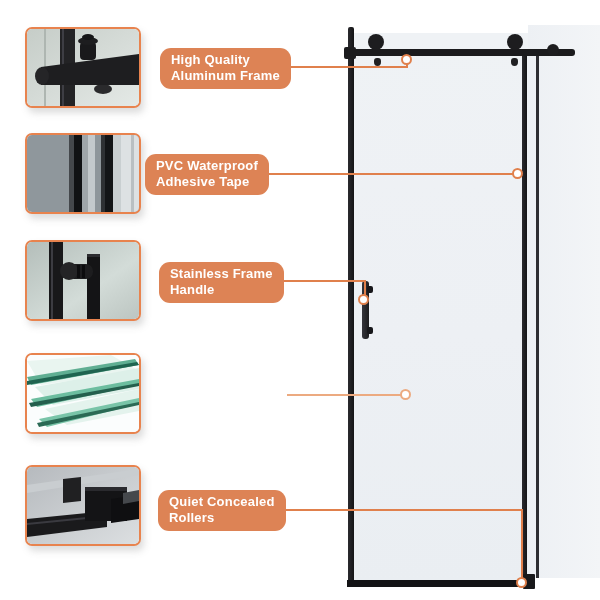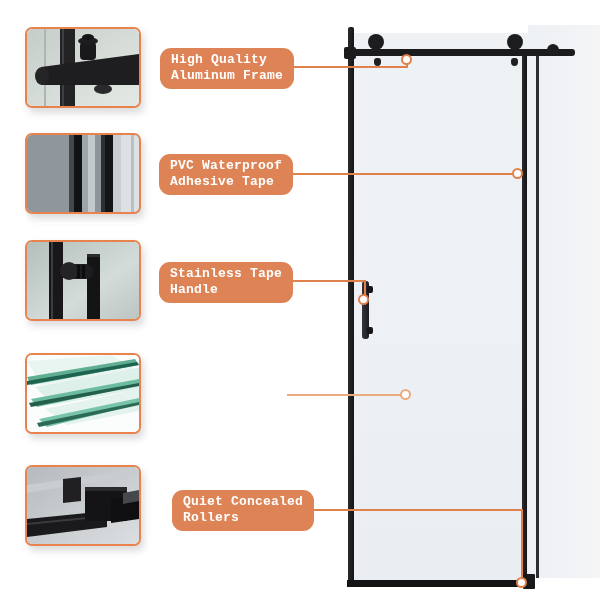--- a/index.html
+++ b/index.html
@@ -1,19 +1,19 @@
 <!DOCTYPE html>
 <html style="--background: #ffffff; --label-bg: #dd8355; --label-text: #ffffff; --callout-line: #e0804c; --callout-line-light: #ecaa80; --thumbnail-border: #e8834e; --frame-black: #1b1b1d; --glass-tint: #edf0f4; --glass-tint-light: #f2f4f7;"><head>
 <meta charset="utf-8">
 <style>
   html,body{margin:0;padding:0;}
   .canvas{
     position:relative;width:600px;height:600px;overflow:hidden;
     background:var(--background,#ffffff);
-    font-family:Liberation Mono, monospace;
+    font-family:Liberation Sans, sans-serif;
   }
   
   .thumb{
     position:absolute;left:25px;width:112px;height:77px;
     border:2px solid var(--thumbnail-border,#e8834e);
     border-radius:7px;overflow:hidden;background:#fff;
     box-shadow:3px 5px 7px rgba(120,120,120,.25);
   }
   .thumb svg{display:block;width:100%;height:100%;}
   
@@ -70,24 +70,24 @@
   .d5{left:516px;top:577px;}
   
   .labels{position:absolute;inset:0;z-index:3;}
   .callout-label{
     position:absolute;display:inline-block;
     background:var(--label-bg,#dd8355);color:var(--label-text,#ffffff);
     font-size:13px;font-weight:600;line-height:16px;letter-spacing:.2px;
     padding:4px 11px 5px 11px;border-radius:11px;white-space:pre-line;
   }
   .lab1{left:160px;top:48px;}
-  .lab2{left:159px;top:154px;}
+  .lab2{left:145px;top:154px;}
   .lab3{left:159px;top:262px;}
   .lab4{left:160px;top:374px;}
-  .lab5{left:158px;top:490px;margin-left:14px;}
+  .lab5{left:158px;top:490px;}
 </style>
 </head>
 <body>
 
 <div class="canvas">
 
   <div class="scene">
     <div class="fixed-glass"></div>
     <div class="door-glass"></div>
     <div class="left-stile"></div>
@@ -125,21 +125,21 @@
     <div class="cl l5h"></div>
     <div class="cl l5v"></div>
     <div class="dot d5"></div>
   </div>
 
   <div class="labels">
     <div class="callout-label lab1">High Quality
 Aluminum Frame</div>
     <div class="callout-label lab2">PVC Waterproof
 Adhesive Tape</div>
-    <div class="callout-label lab3">Stainless Tape
+    <div class="callout-label lab3">Stainless Frame
 Handle</div>
     <div class="callout-label lab5">Quiet Concealed
 Rollers</div>
   </div>
 
   <div class="thumb" style="top:27px">
     <svg viewBox="0 0 112 77" preserveAspectRatio="none">
       <defs>
           <linearGradient id="g1" x1="0" y1="0" x2="1" y2="1">
         <stop offset="0" stop-color="#c6cdc8"></stop>

